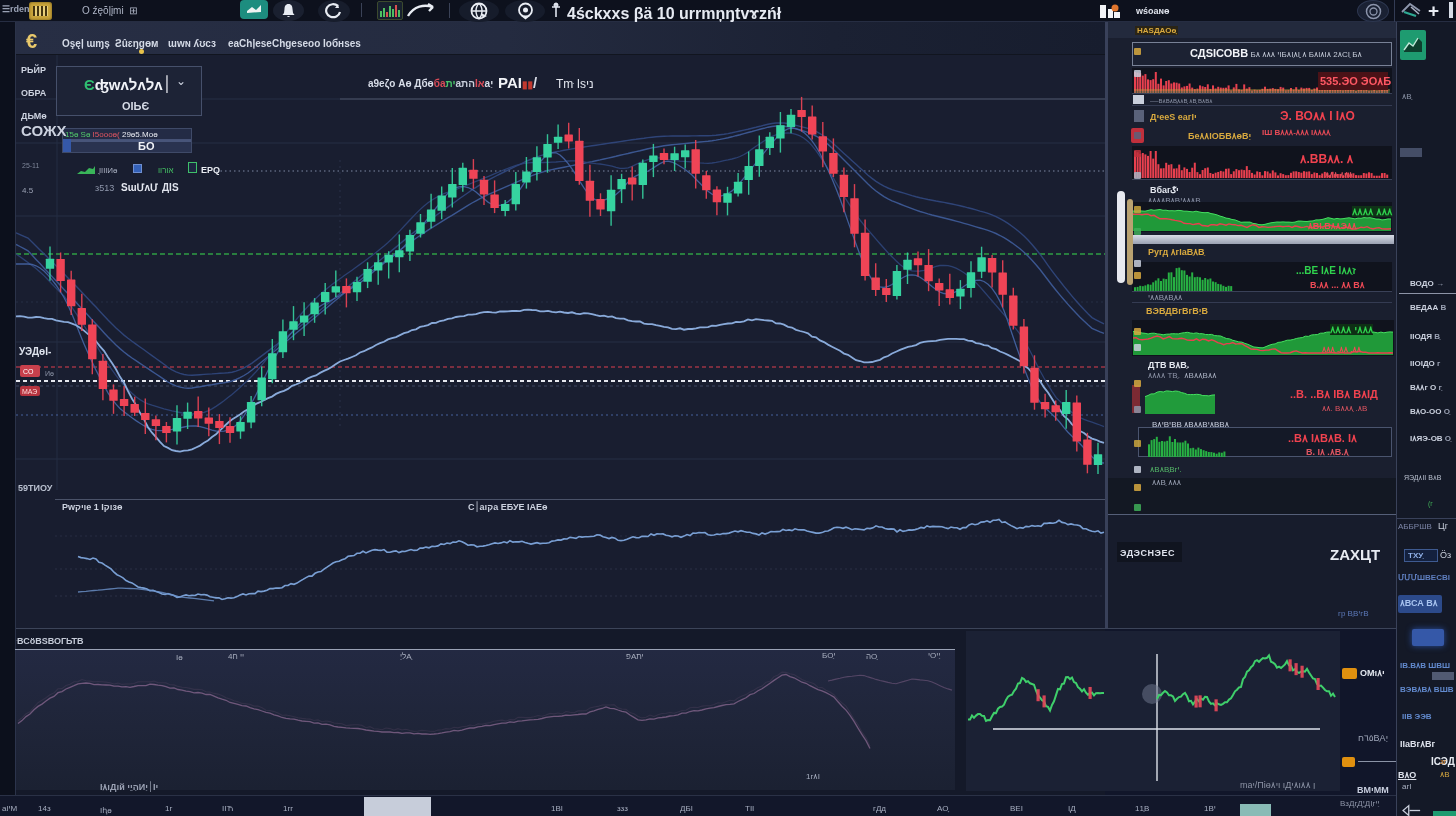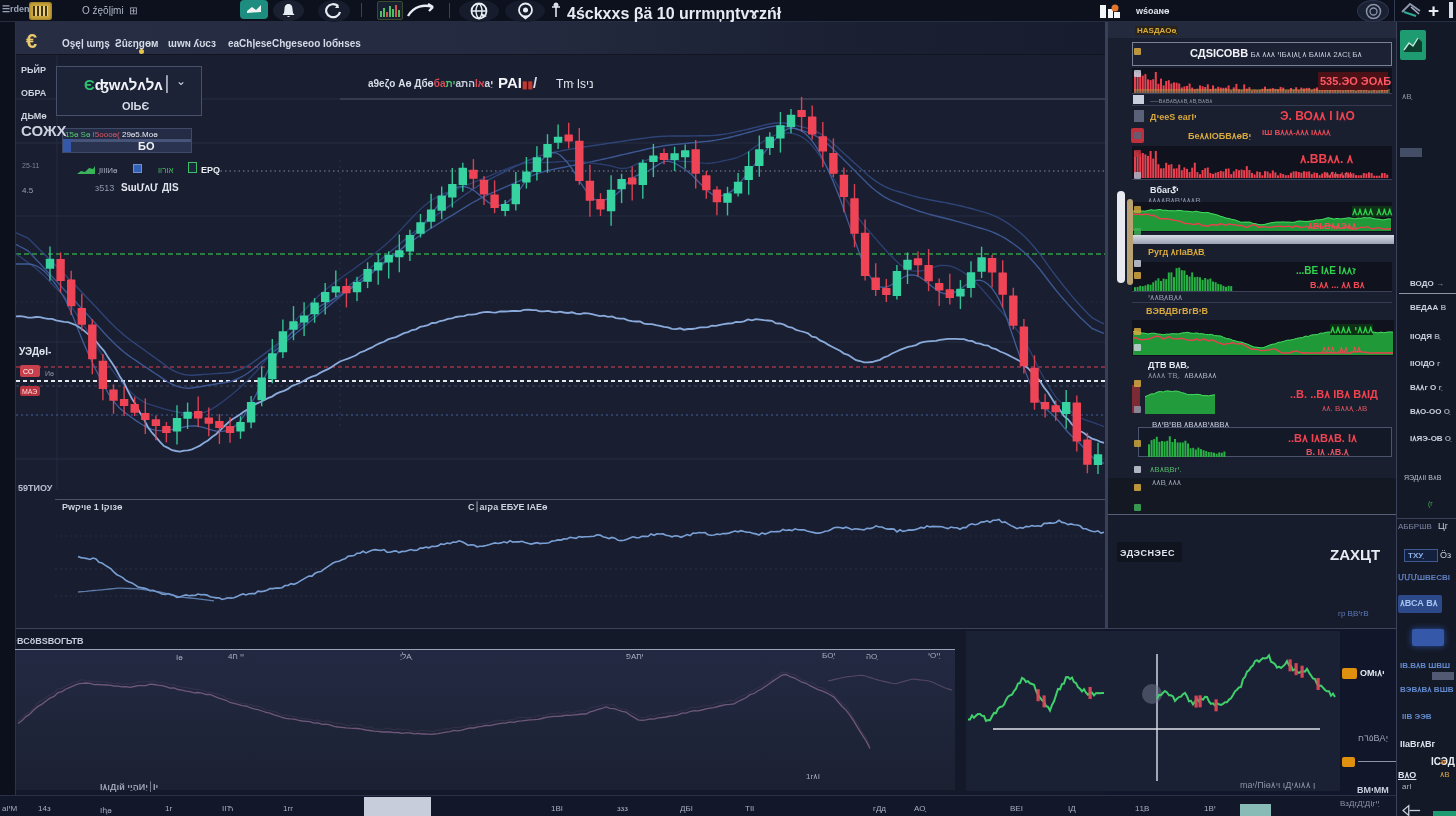--- a/index.html
+++ b/index.html
@@ -429,21 +429,21 @@
 <div class="txt" style="left:100px;top:804px;font-size:8px;color:#a7aec0;">Іԧө</div>
 <div class="txt" style="left:165px;top:804px;font-size:8px;color:#a7aec0;">1г</div>
 <div class="txt" style="left:222px;top:804px;font-size:8px;color:#a7aec0;">ІІЋ</div>
 <div class="txt" style="left:283px;top:804px;font-size:8px;color:#a7aec0;">1гг</div>
 <div class="txt" style="left:551px;top:804px;font-size:8px;color:#a7aec0;">1Вו</div>
 <div class="txt" style="left:617px;top:804px;font-size:8px;color:#a7aec0;">ззз</div>
 <div class="txt" style="left:680px;top:804px;font-size:8px;color:#a7aec0;">ДБו</div>
 <div class="txt" style="left:745px;top:804px;font-size:8px;color:#a7aec0;">ТІІ</div>
 <div class="txt" style="left:806px;top:772px;font-size:8px;color:#a7aec0;">1г٨І</div>
 <div class="txt" style="left:873px;top:804px;font-size:8px;color:#a7aec0;">гДд</div>
-<div class="txt" style="left:914px;top:804px;font-size:8px;color:#a7aec0;">АОָ</div>
+<div class="txt" style="left:937px;top:804px;font-size:8px;color:#a7aec0;">АОָ</div>
 <div class="txt" style="left:1010px;top:804px;font-size:8px;color:#a7aec0;">ВЕІ</div>
 <div class="txt" style="left:1068px;top:804px;font-size:8px;color:#a7aec0;">ІַД</div>
 <div class="txt" style="left:1135px;top:804px;font-size:8px;color:#a7aec0;">11ַВ</div>
 <div class="txt" style="left:1204px;top:804px;font-size:8px;color:#a7aec0;">1Вי</div>
 <div class="txt" style="left:1340px;top:799px;font-size:8px;color:#8f96a9;">ВзДгַДיַַДІַгיַי</div>
 <div class="txt" style="left:1422px;top:799px;font-size:8px;color:#a9b0c2;">ВМַי٨וm</div>
 <div class="abs" style="left:1108px;top:22px;width:289px;height:494px;background:#1a1f2f;"></div>
 <div class="abs" style="left:1108px;top:478px;width:289px;height:36px;background:#131823;"></div>
 <div class="abs" style="left:1108px;top:22px;width:289px;height:16px;background:#232a3d;"></div>
 <div class="txt" style="left:1135px;top:26px;font-size:8px;font-weight:bold;color:#d8a93f;background:#2a2416;padding:0 2px;">НАЅДАОөָ</div>

